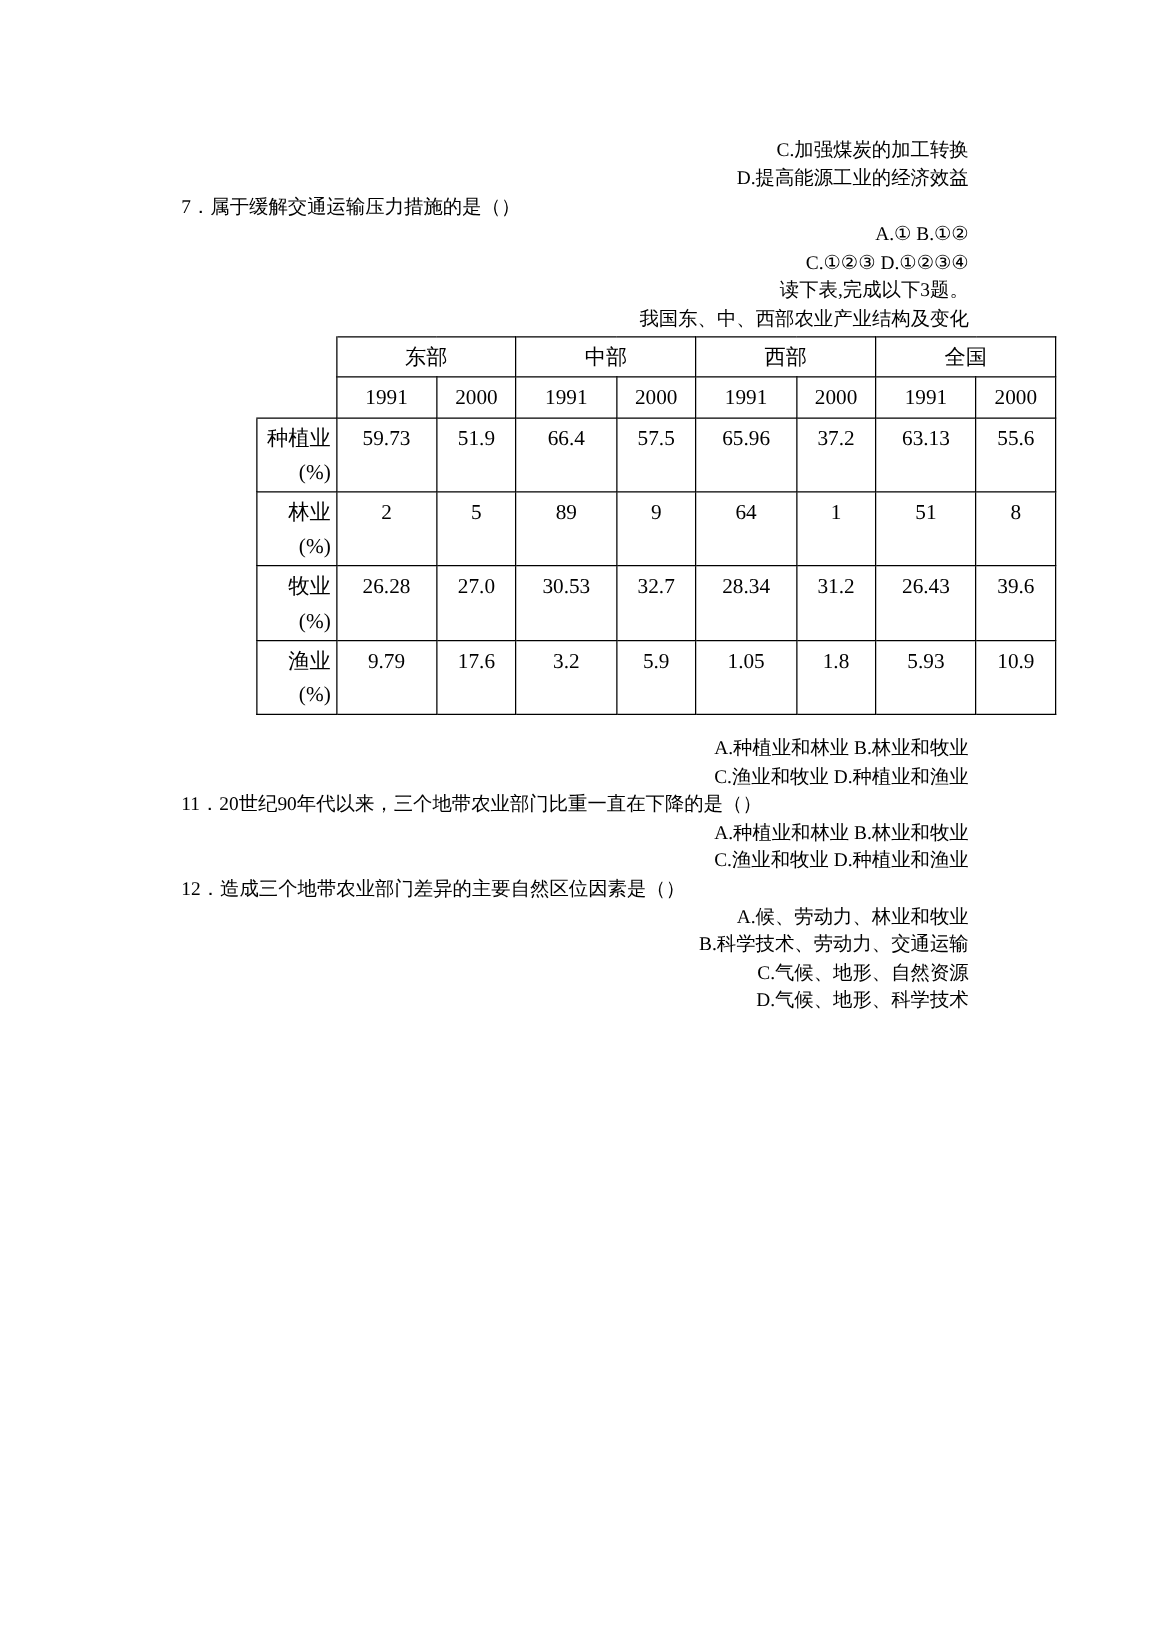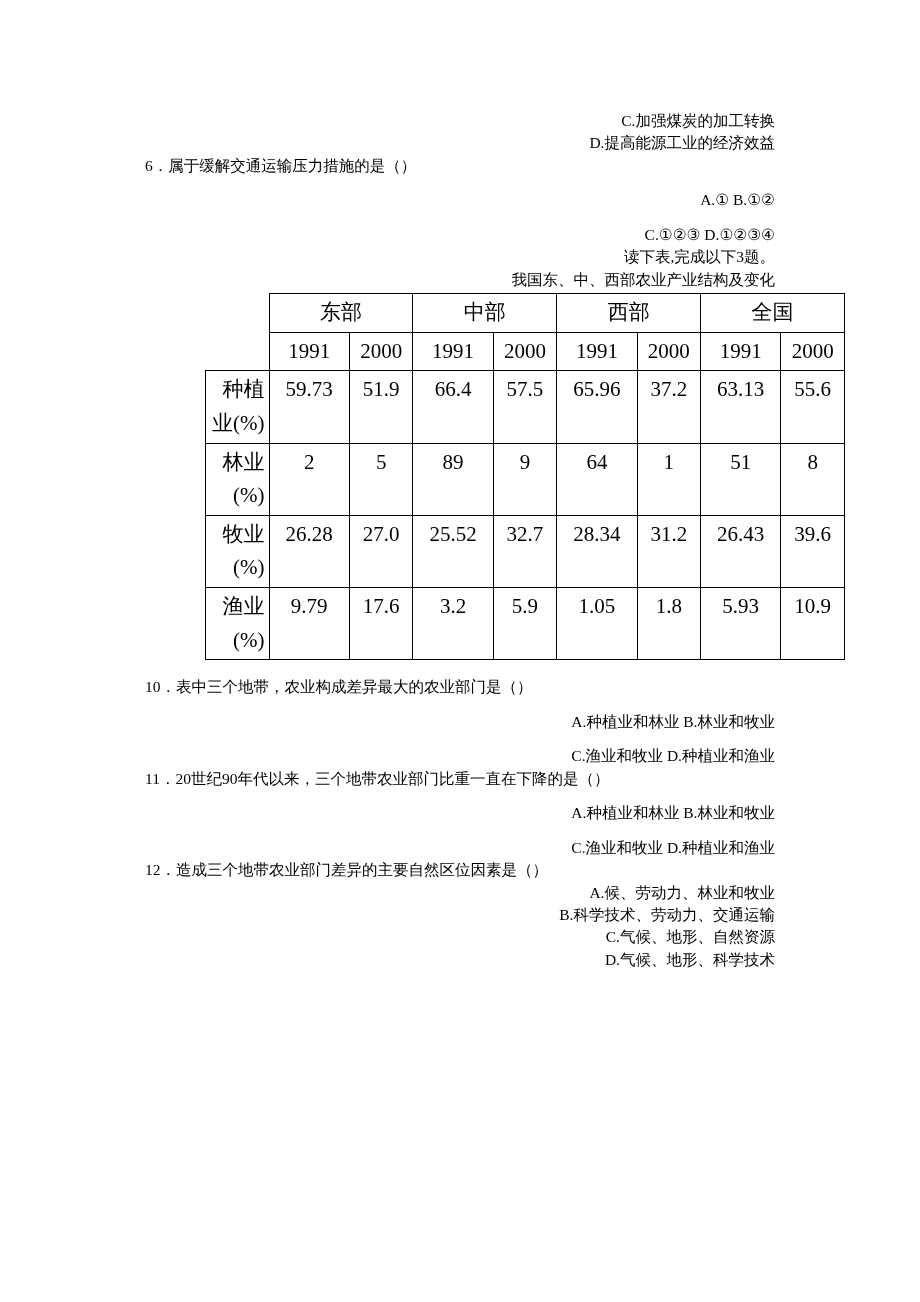--- a/index.html
+++ b/index.html
@@ -12,50 +12,50 @@
     font-size: 15.5px;
     color: #000;
     line-height: 1.45;
     position: relative;
   }
   .page {
     padding: 110px 145px 0 145px;
   }
   .indent1 { padding-left: 40px; text-align: right; }
   .q-line { text-indent: -21px; padding-left: 21px; }
-  .choices-span span { display: inline-block; margin-top: 12px; }
+  .choices-span span { display: inline-block; }
   table.data {
     border-collapse: collapse;
     margin: 2px 0 2px 60px;
     table-layout: fixed;
     width: 640px;
   }
   table.data td, table.data th {
     border: 1px solid #000;
     padding: 2px 4px;
     vertical-align: top;
     text-align: center;
     font-weight: normal;
     font-family: "SimSun", "宋体", serif;
-    font-size: 21px;
+    font-size: 17px;
     word-break: break-all;
     line-height: 1.6;
   }
   table.data td.rowlabel { width: 20px; text-align: right; }
   .gap { height: 14px; }
 </style>
 </head>
 <body>
 
 <div class="page">
 
   <div class="indent1">C.加强煤炭的加工转换</div>
   <div class="indent1">D.提高能源工业的经济效益</div>
 
-  <div class="q-line">6．属于缓解交通运输压力措施的是（）</div>
+  <div class="q-line">7．属于缓解交通运输压力措施的是（）</div>
   <div class="indent1 choices-span">
     <span style="width:155px">A.①</span>
     <span>B.①②</span>
   </div>
   <div class="indent1 choices-span">
     <span style="width:155px">C.①②③</span>
     <span>D.①②③④</span>
   </div>
 
   <div class="indent1">读下表,完成以下3题。</div>
@@ -110,21 +110,21 @@
       <td>9</td>
       <td>64</td>
       <td>1</td>
       <td>51</td>
       <td>8</td>
     </tr>
     <tr>
       <td class="rowlabel">牧业(%)</td>
       <td>26.28</td>
       <td>27.0</td>
-      <td>25.52</td>
+      <td>30.53</td>
       <td>32.7</td>
       <td>28.34</td>
       <td>31.2</td>
       <td>26.43</td>
       <td>39.6</td>
     </tr>
     <tr>
       <td class="rowlabel">渔业(%)</td>
       <td>9.79</td>
       <td>17.6</td>
@@ -133,21 +133,20 @@
       <td>1.05</td>
       <td>1.8</td>
       <td>5.93</td>
       <td>10.9</td>
     </tr>
   </tbody>
     </table>
 
   <div class="gap"></div>
 
-  <div class="q-line">10．表中三个地带，农业构成差异最大的农业部门是（）</div>
   <div class="indent1 choices-span">
     <span style="width:180px">A.种植业和林业</span>
     <span>B.林业和牧业</span>
   </div>
   <div class="indent1 choices-span">
     <span style="width:180px">C.渔业和牧业</span>
     <span>D.种植业和渔业</span>
   </div>
 
   <div class="q-line">11．20世纪90年代以来，三个地带农业部门比重一直在下降的是（）</div>

